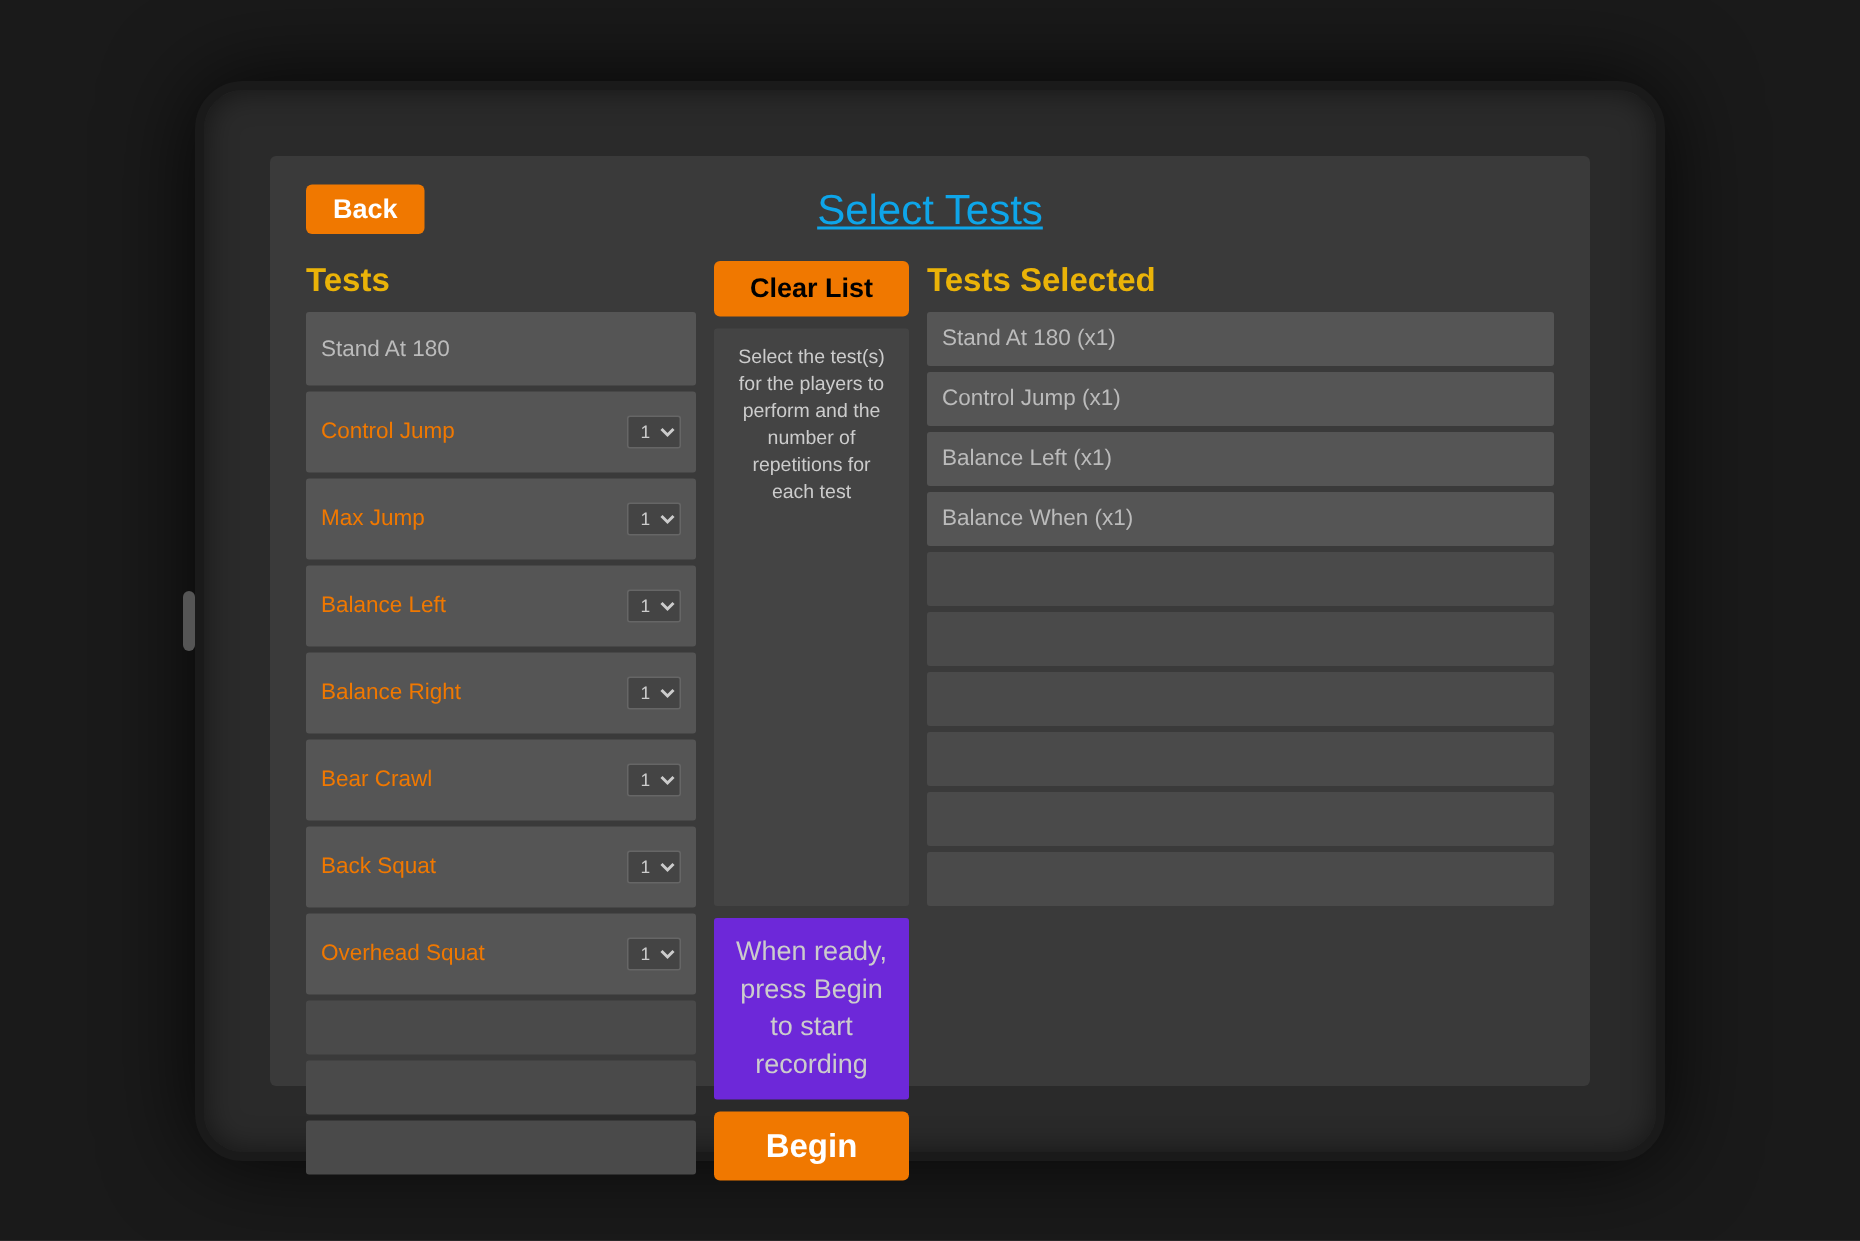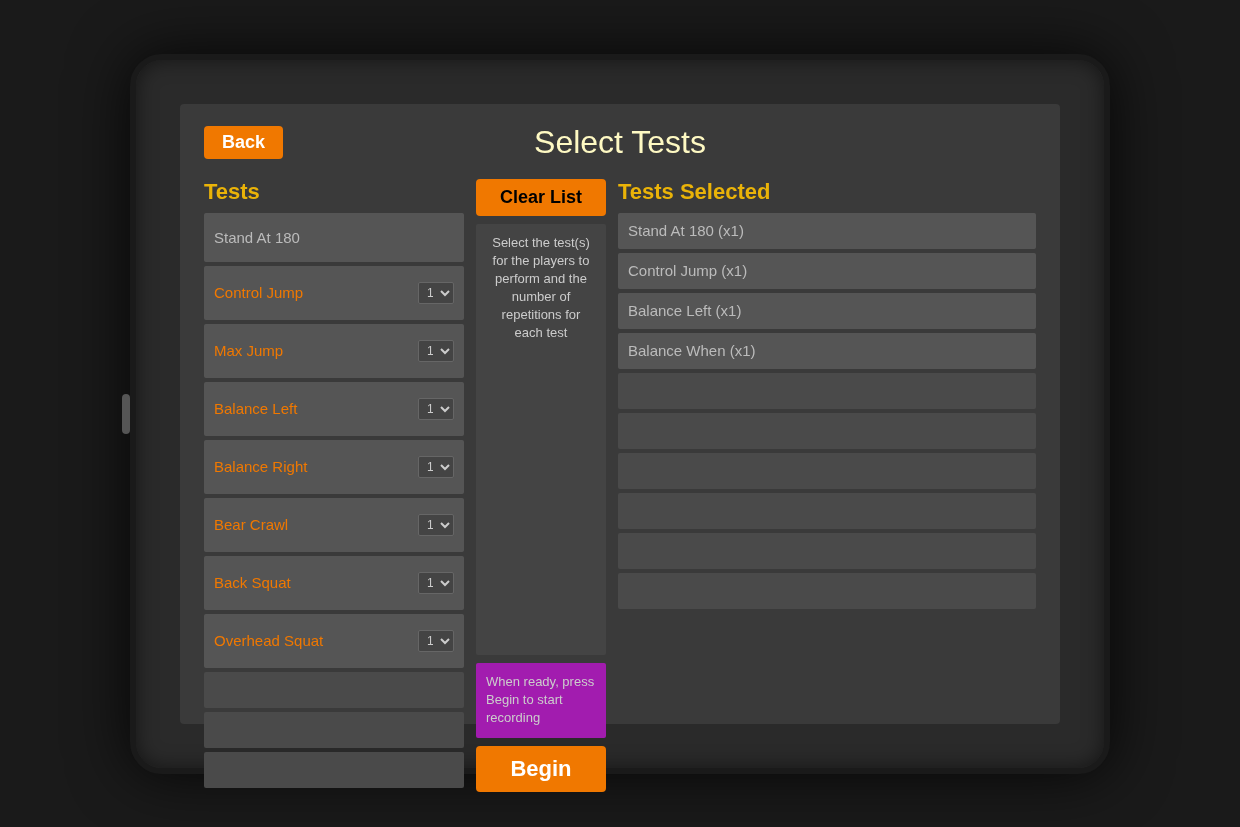--- a/index.html
+++ b/index.html
@@ -52,23 +52,24 @@
       color: white;
       border: none;
       padding: 6px 18px;
       font-size: 18px;
       font-weight: bold;
       border-radius: 4px;
       cursor: pointer;
     }
 
     .page-title {
-      color: #fef9c3;
-      font-size: 32px;
+      color: #0ea5e9;
+      font-size: 28px;
       font-weight: normal;
+      text-decoration: underline;
     }
 
     .main-content {
       display: flex;
       gap: 12px;
       flex: 1;
     }
 
     
     .tests-column {
@@ -146,26 +147,26 @@
       border-radius: 2px;
       padding: 10px;
       color: #ccc;
       font-size: 13px;
       text-align: center;
       line-height: 1.4;
       flex: 1;
     }
 
     .when-ready-box {
-      background: #a21caf;
+      background: #6d28d9;
       border-radius: 2px;
       padding: 10px;
       color: #ccc;
-      font-size: 13px;
-      text-align: left;
+      font-size: 18px;
+      text-align: center;
       line-height: 1.4;
     }
 
     .begin-btn {
       background: #f07800;
       color: white;
       border: none;
       padding: 10px 0;
       font-size: 22px;
       font-weight: bold;

